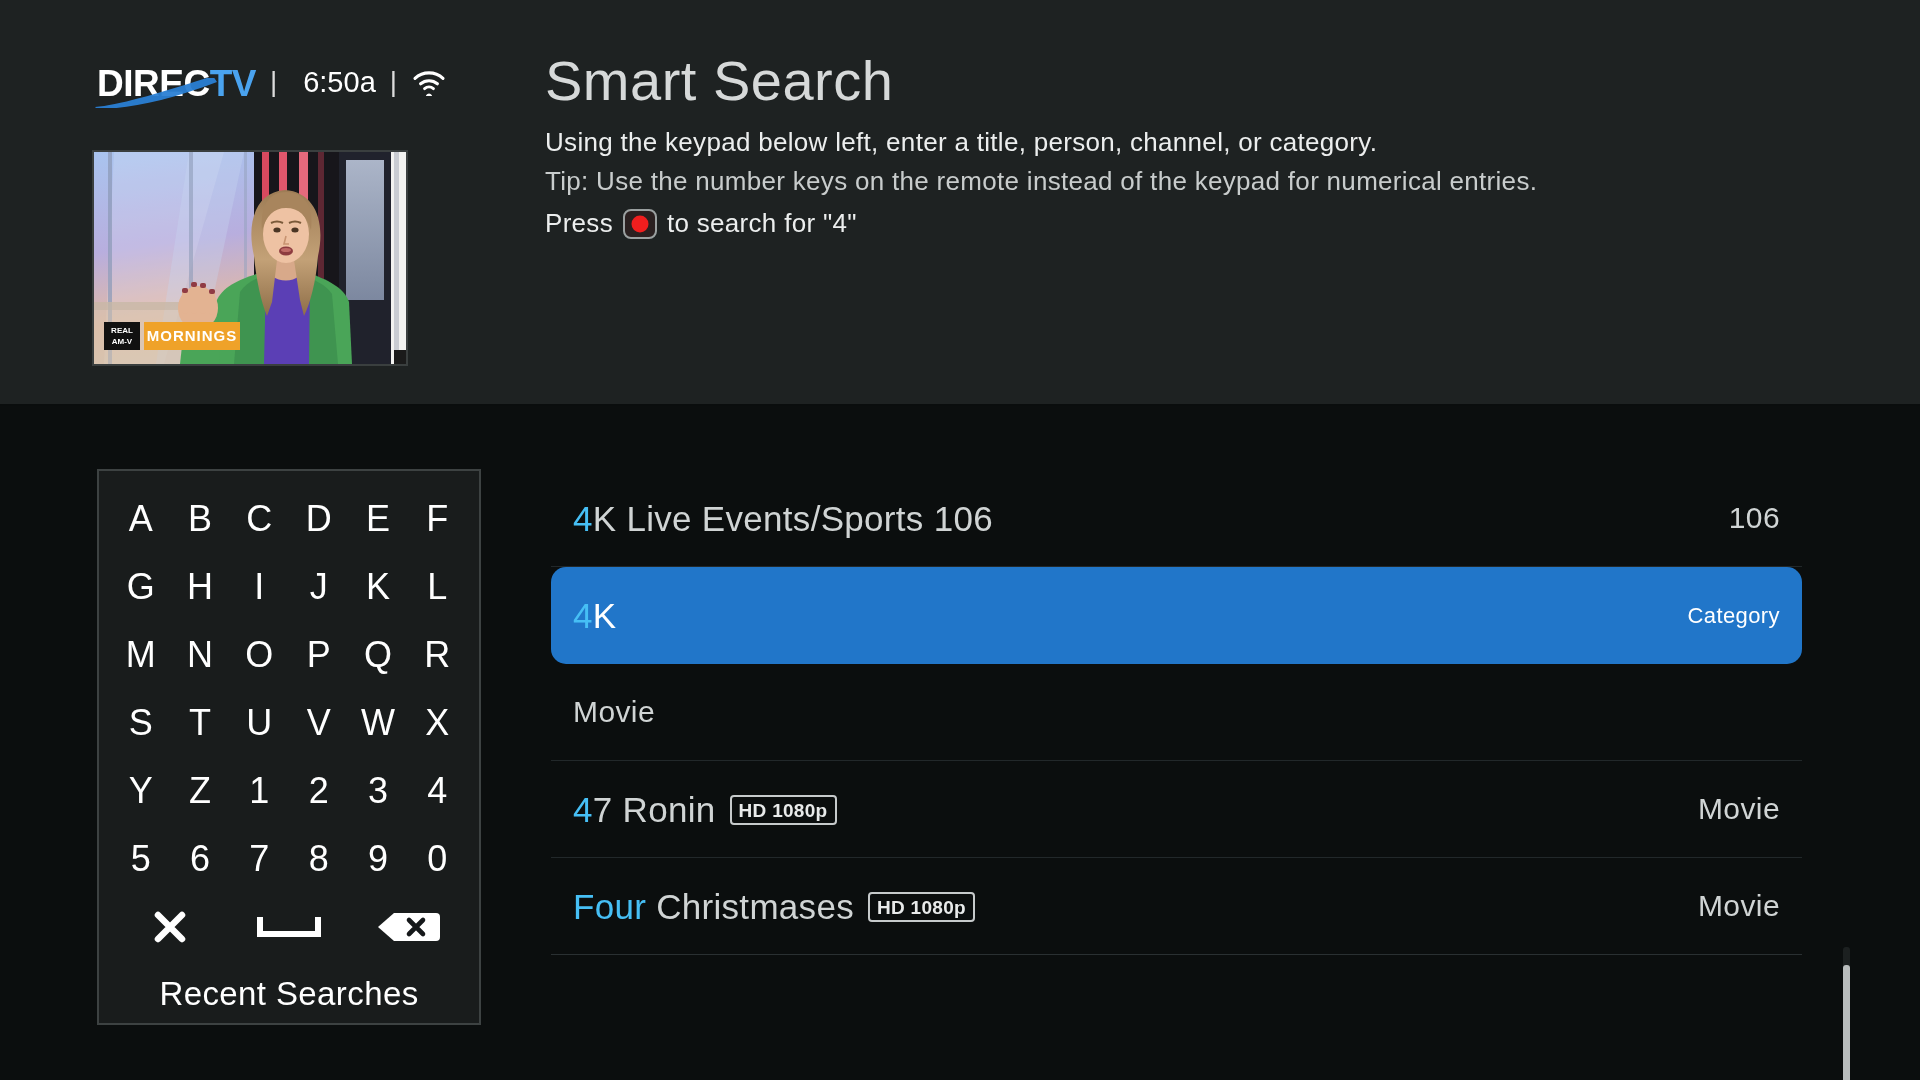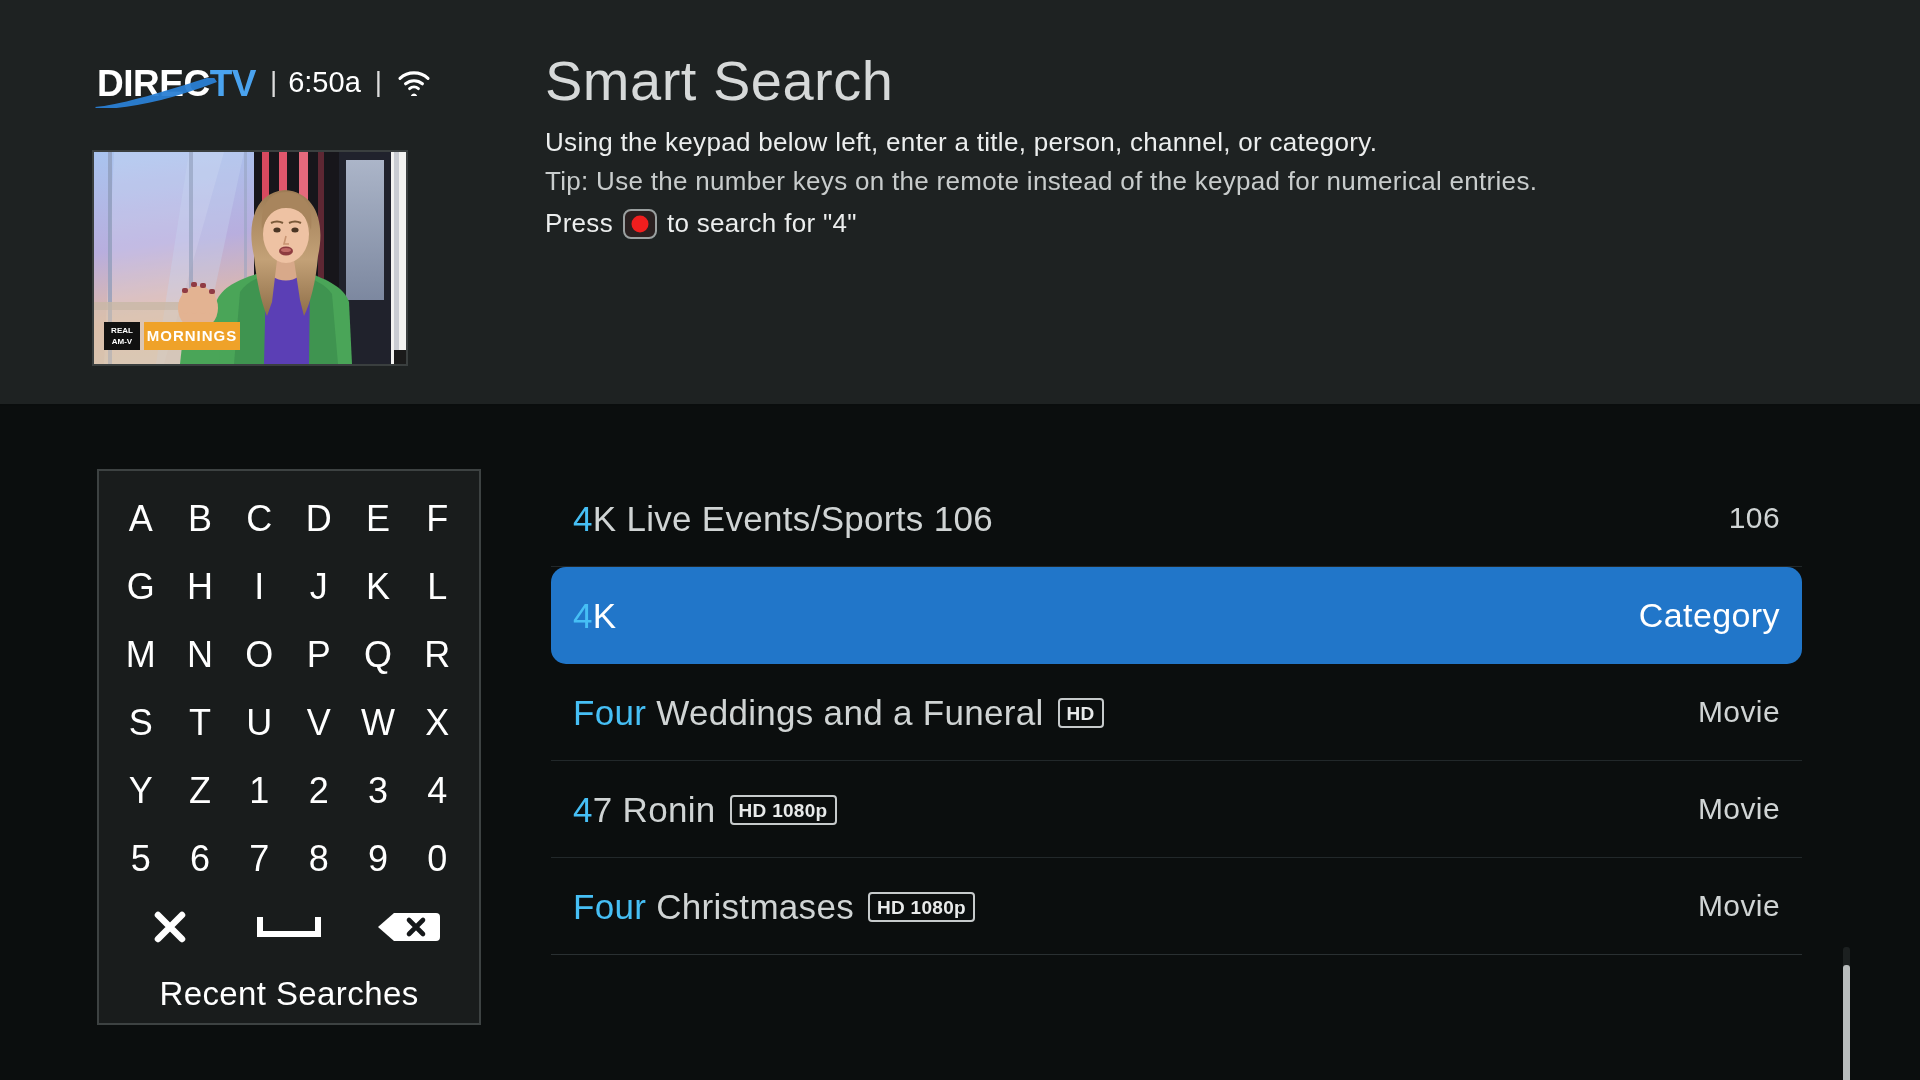--- a/index.html
+++ b/index.html
@@ -75,20 +75,21 @@
     line-height: 1;
     position: relative;
     top: -2px;
   }
   .brand-time {
     color: #ffffff;
     font-size: 29px;
     line-height: 1;
     position: relative;
     top: -2px;
+    margin-left: 15px;
   }
   .wifi-icon { margin-left: 4px; position: relative; top: 1px; }
 
   .thumb {
     position: absolute;
     left: 92px;
     top: 150px;
     width: 316px;
     height: 216px;
     border: 2px solid #3a3f3f;
@@ -257,21 +258,21 @@
     white-space: nowrap;
   }
   .res-left .hl { color: #46bff5; }
   .selected .res-left { color: #ffffff; }
   .res-right {
     font-size: 30px;
     color: #d0d4d4;
     letter-spacing: 0.4px;
     white-space: nowrap;
   }
-  .selected .res-right { color: #ffffff; font-size: 34px; }
+  .selected .res-right { color: #ffffff; font-size: 22px; }
 
   .badge {
     display: inline-flex;
     align-items: center;
     justify-content: center;
     height: 30px;
     padding: 0 7px;
     border: 2px solid #c6cacb;
     border-radius: 4px;
     font-size: 19px;
@@ -511,24 +512,20 @@
             </div>
             <div class="res-right">106</div>
           </div>
           <div class="result-row selected">
             <div class="res-left">
               <span><span class="hl">4</span>K</span>
             </div>
             <div class="res-right">Category</div>
           </div>
           <div class="result-row">
-            <div class="res-left">
-              <span><span class="hl">Four</span> Weddings and a Funeral</span>
-              <span class="badge">HD</span>
-            </div>
             <div class="res-right">Movie</div>
           </div>
           <div class="result-row">
             <div class="res-left">
               <span><span class="hl">4</span>7 Ronin</span>
               <span class="badge">HD 1080p</span>
             </div>
             <div class="res-right">Movie</div>
           </div>
           <div class="result-row">

